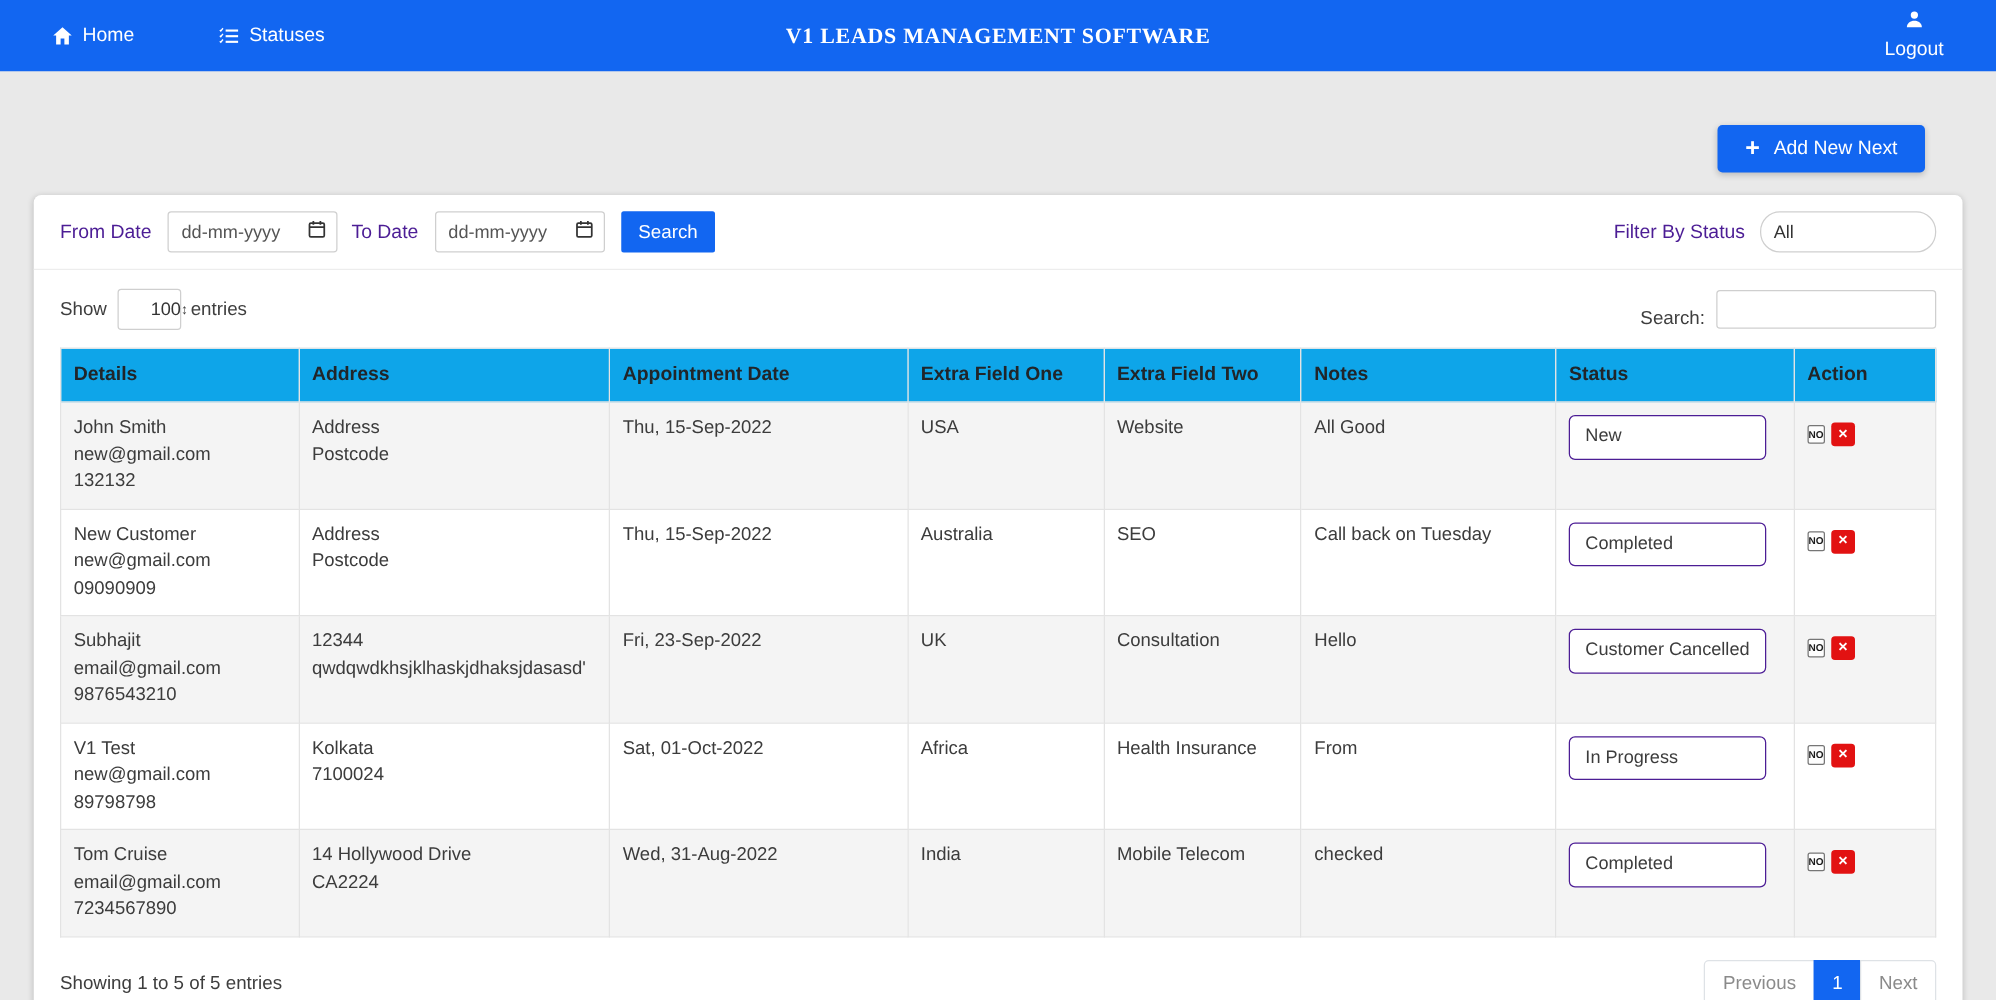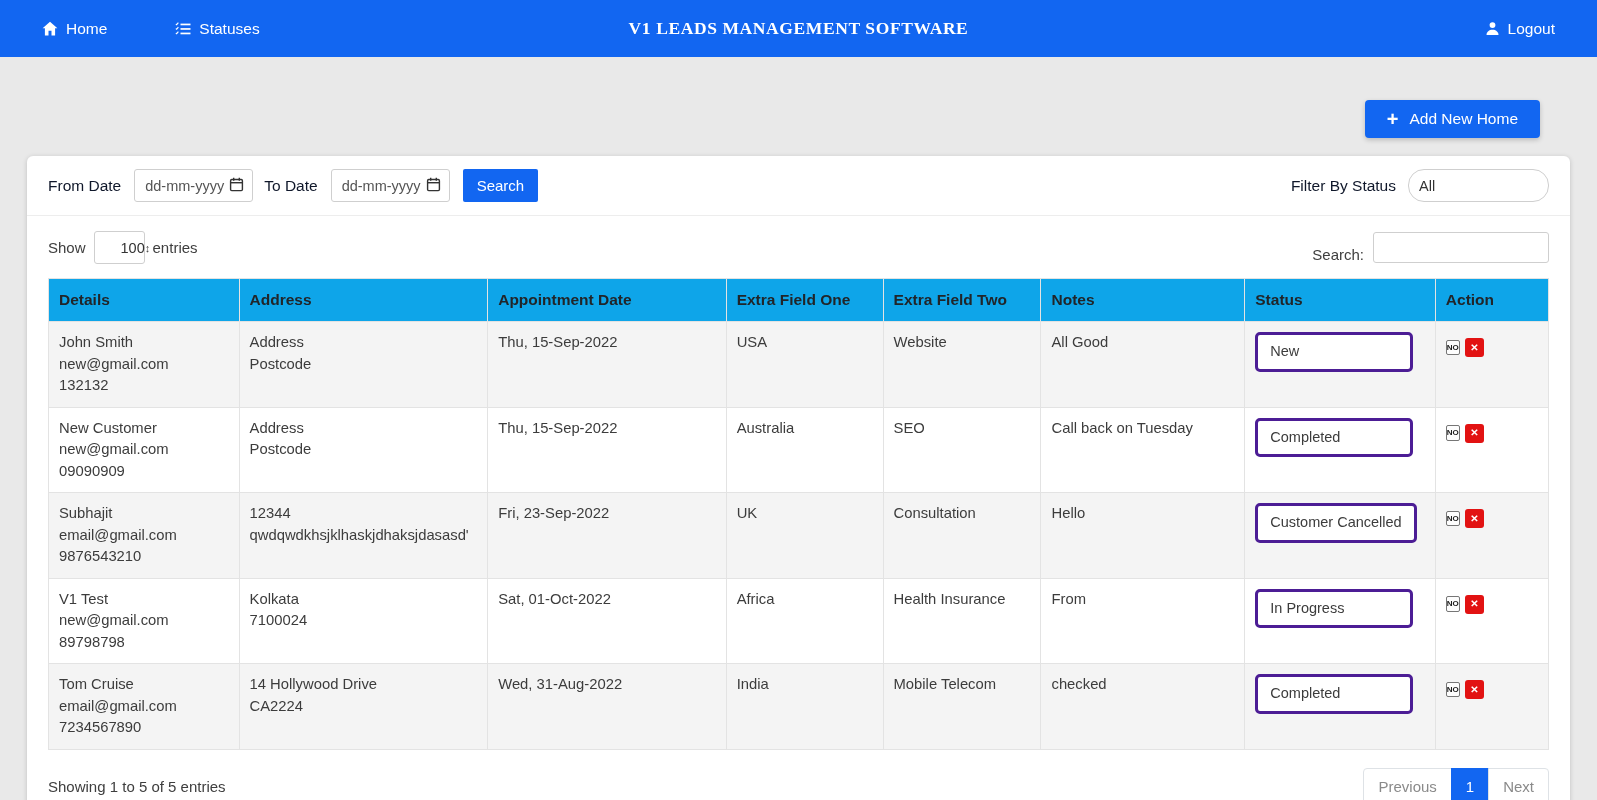--- a/index.html
+++ b/index.html
@@ -27,21 +27,21 @@
     display: inline-flex; align-items: center; gap: 8px;
     color: #fff; font-size: 15.5px; cursor: pointer; text-decoration: none;
   }
   .nav-icon { display: inline-flex; align-items: center; }
   .brand {
     position: absolute; left: 50%; transform: translateX(-50%);
     font-family: "Liberation Serif", serif;
     font-weight: bold; font-size: 17.5px; letter-spacing: .6px;
     white-space: nowrap;
   }
-  .nav-right { margin-left: auto; }
+  .nav-right { margin-left: auto; flex-direction: column; }
 
   
   .add-row { display: flex; justify-content: flex-end; margin: 43px 57px 18px 27px; }
   .btn-primary {
     background: var(--primary, #1266f1); color: #fff; border: none;
     border-radius: 4px; cursor: pointer; font-family: inherit;
   }
   .add-btn {
     display: inline-flex; align-items: center; gap: 11px;
     padding: 9px 22px; font-size: 15.5px;
@@ -54,24 +54,24 @@
     background: #fff; margin: 0 27px; border-radius: 6px;
     box-shadow: 0 1px 5px rgba(0,0,0,.18);
     padding-bottom: 22px;
   }
 
   
   .filter-row {
     display: flex; align-items: center;
     padding: 13px 21px; border-bottom: 1px solid #ededed;
   }
-  .flabel { font-size: 15.5px; color: #0f172a; }
+  .flabel { font-size: 15.5px; color: #4c1d95; }
   .date-input {
     display: inline-flex; align-items: center; justify-content: space-between;
-    width: 119px; height: 33px; margin: 0 11px 0 13px;
+    width: 136px; height: 33px; margin: 0 11px 0 13px;
     border: 1px solid #cfcfcf; border-radius: 3px;
     padding: 0 8px 0 10px; background: #fff; cursor: text;
   }
   .date-ph { color: #555; font-size: 14.5px; }
   .search-btn { height: 33px; padding: 0 14px; font-size: 15px; border-radius: 2px; margin-left: 2px; }
   .filter-right { margin-left: auto; display: flex; align-items: center; gap: 12px; }
   .select-box {
     border: 1px solid #cfcfcf; border-radius: 3px; background: #fff;
     height: 33px; display: inline-flex; align-items: center;
     padding: 0 10px; font-size: 14.5px; color: #333; cursor: pointer;
@@ -104,21 +104,21 @@
   table.leads th {
     padding: 12px 10px; font-size: 15.5px; font-weight: bold; color: #212529;
     background: #0ea5e9;
   }
   table.leads td {
     padding: 10px 10px; font-size: 14.8px; color: #3c3c3c; line-height: 21.5px;
   }
   tr.lead-row:nth-child(odd) { background: #f4f4f4; }
   .status-select {
     display: inline-block; min-width: 158px; background: #fff;
-    border: 3px solid #4c1d95; border-radius: 5px;
+    border: 1px solid #4c1d95; border-radius: 5px;
     padding: 6px 12px; font-size: 14.5px; color: #3c3c3c; cursor: pointer;
   }
   .action-cell-inner { display: flex; align-items: center; gap: 5px; margin-top: 6px; }
   .no-badge {
     display: inline-block; border: 1px solid #767676; background: #fdfdfd;
     font-size: 8px; font-weight: bold; color: #1a1a1a;
     padding: 2px 0; border-radius: 2px; line-height: 1.2; cursor: pointer;
   }
   .delete-btn {
     width: 19px; height: 19px; border: none; border-radius: 3px;
@@ -183,21 +183,21 @@
           <path d="M1.6 14.8 C1.6 11.3 4.5 9.2 8 9.2 C11.5 9.2 14.4 11.3 14.4 14.8 Z"></path>
         </svg>
     </span>
     <span>Logout</span>
   </a>
 </header>
 
 <div class="add-row">
   <button class="btn-primary add-btn">
     <span class="plus-glyph">+</span>
-    <span>Add New Home</span>
+    <span>Add New Next</span>
   </button>
 </div>
 
 <section class="card">
 
   <div class="filter-row">
     <span class="flabel">From Date</span>
     <div class="date-input">
       <span class="date-ph">dd-mm-yyyy</span>
       <span>

